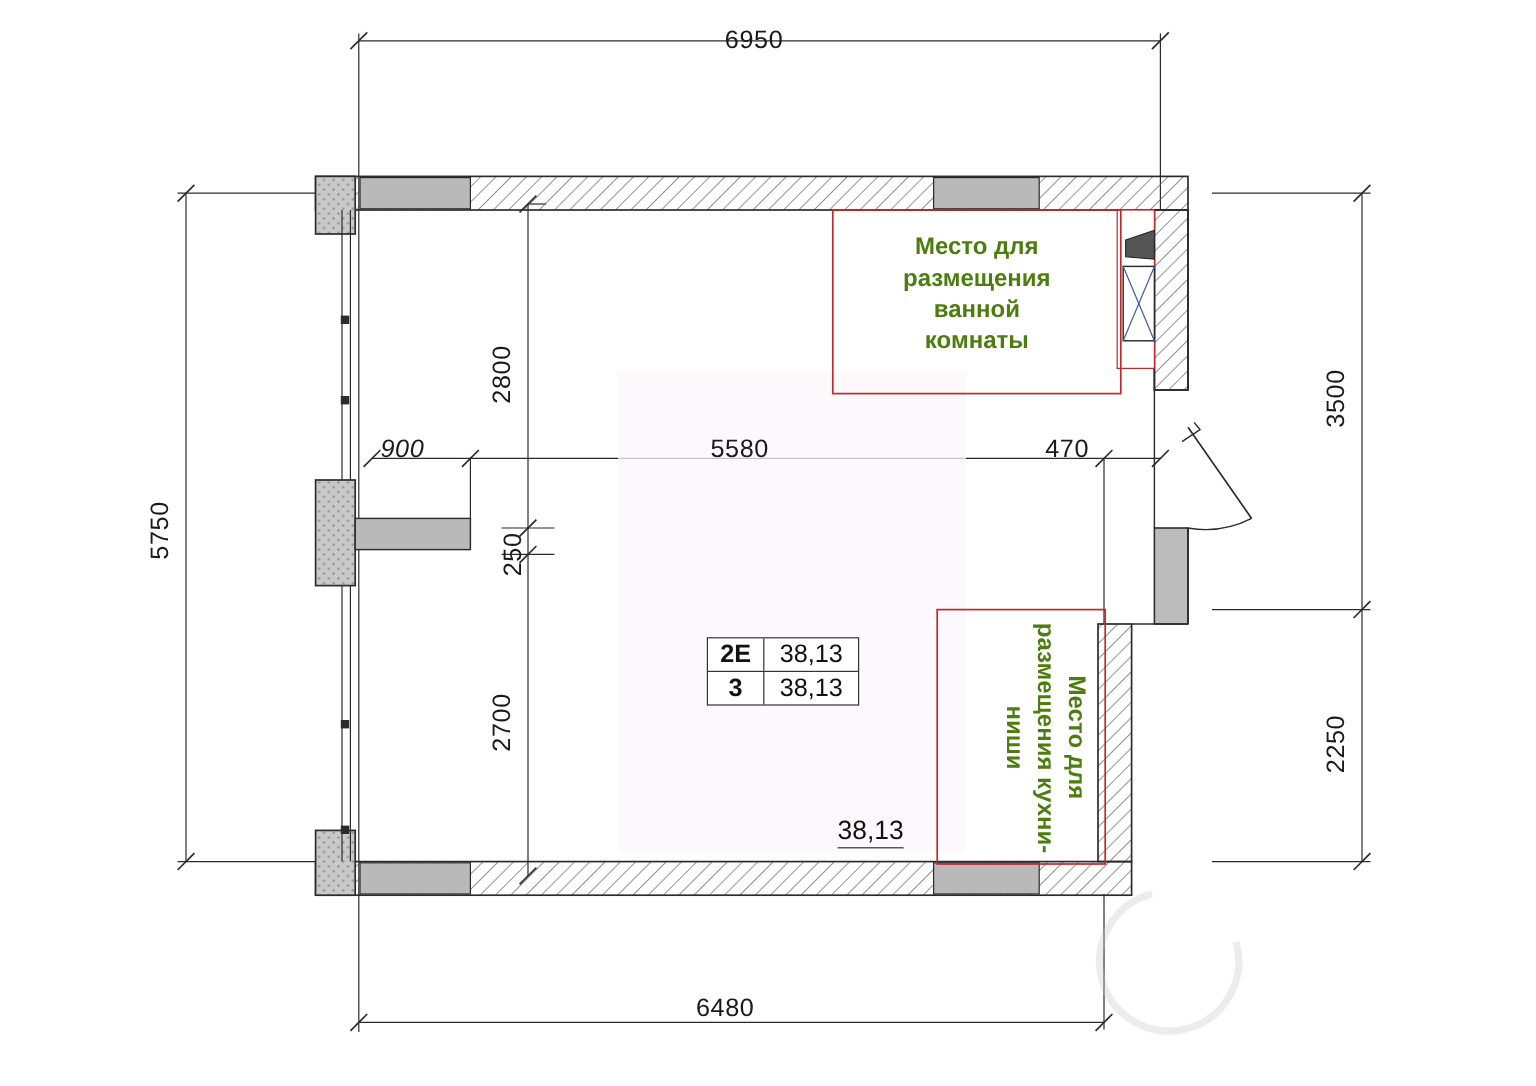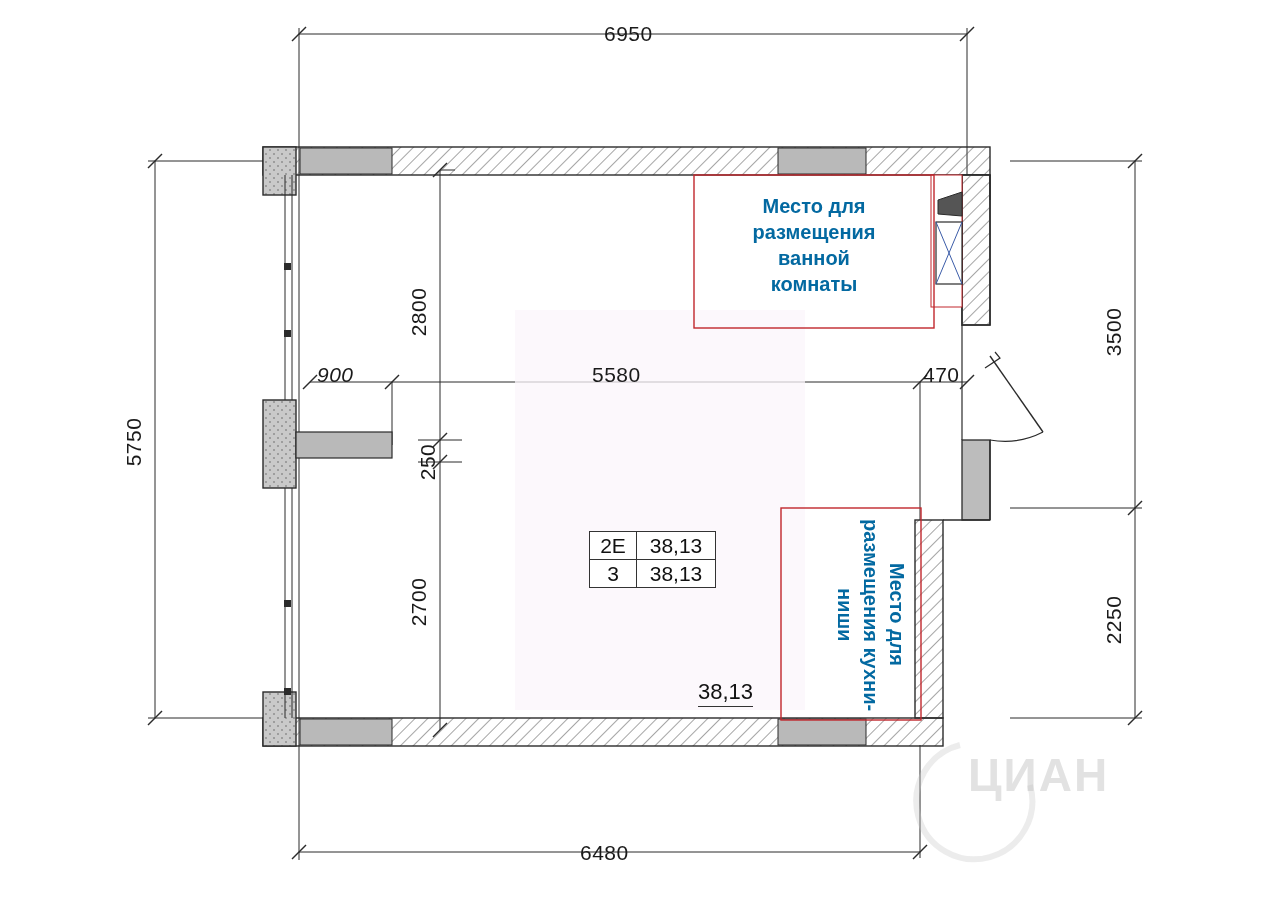--- a/index.html
+++ b/index.html
@@ -22,21 +22,21 @@
     font-size: 21px;
     color: #1a1a1a;
     white-space: nowrap;
     letter-spacing: 0.5px;
   }
   .dim-label.vert {
     transform-origin: 50% 50%;
   }
   .red-label {
     position: absolute;
-    color: #0369a1;
+    color: #4d7c0f;
     font-size: 20px;
     line-height: 26px;
     text-align: center;
     white-space: pre-line;
     font-weight: 600;
   }
   .red-label.vertical {
     writing-mode: vertical-rl;
     text-align: center;
   }
@@ -50,21 +50,21 @@
     color: #111;
   }
   .area-row {
     display: flex;
     align-items: center;
     height: 27px;
   }
   .area-row .cell-left {
     width: 46px;
     text-align: center;
-    font-weight: normal;
+    font-weight: bold;
     border-right: 1px solid #333;
     height: 100%;
     display: flex;
     align-items: center;
     justify-content: center;
   }
   .area-row .cell-right {
     width: 78px;
     text-align: center;
     height: 100%;
@@ -224,33 +224,33 @@
 
     <rect x="694" y="175" width="240" height="153" fill="none" stroke="#c1272d" stroke-width="1.4"></rect>
     <rect x="781" y="508" width="140" height="212" fill="none" stroke="#c1272d" stroke-width="1.4"></rect>
 
     <g opacity="0.35">
       <path d="M960 745 a 58 58 0 1 0 70 40" fill="none" stroke="#c9c9c9" stroke-width="6"></path>
     </g>
   </svg>
 
   <div class="dim-label" style="left:604px; top:22px;">6950</div>
-  <div class="dim-label" style="left:580px; top:829px;margin-top:12px;">6480</div>
+  <div class="dim-label" style="left:580px; top:829px;">6480</div>
 
   <div class="dim-label vert" style="left:110px; top:430px; transform:rotate(-90deg);">5750</div>
   <div class="dim-label vert" style="left:1090px; top:320px; transform:rotate(-90deg);">3500</div>
   <div class="dim-label vert" style="left:1090px; top:608px; transform:rotate(-90deg);">2250</div>
 
   <div class="dim-label vert" style="left:395px; top:300px; transform:rotate(-90deg);">2800</div>
   <div class="dim-label vert" style="left:410px; top:450px; transform:rotate(-90deg);">250</div>
   <div class="dim-label vert" style="left:395px; top:590px; transform:rotate(-90deg);">2700</div>
 
   <div class="dim-label" style="left:317px; top:363px;font-style:italic;">900</div>
   <div class="dim-label" style="left:592px; top:363px;">5580</div>
-  <div class="dim-label" style="left:923px; top:363px;">470</div>
+  <div class="dim-label" style="left:871px; top:363px;">470</div>
 
   <div class="red-label" style="left:694px; top:193px; width:240px;">Место для
 размещения
 ванной
 комнаты</div>
 
   <div class="red-label vertical" style="left:800px; top:515px; height:200px; width:110px;">Место для размещения кухни-ниши</div>
 
   <div class="area-box" style="left:589px; top:531px;">
     <div class="area-row top">
@@ -258,15 +258,14 @@
       <div class="cell-right">38,13</div>
     </div>
     <div class="area-row">
       <div class="cell-left">3</div>
       <div class="cell-right">38,13</div>
     </div>
   </div>
 
   <div class="area-free" style="left:698px; top:679px;">38,13</div>
 
-  <div class="watermark" style="left:968px; top:748px;">ЦИАН</div>
 
 </div>
 
 </body></html>

